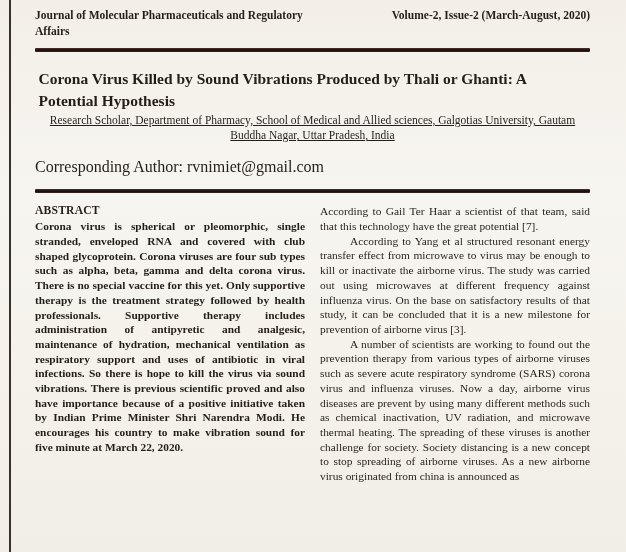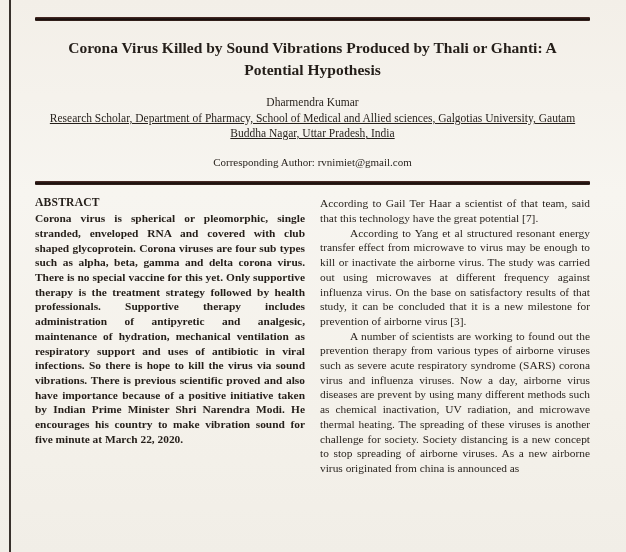--- a/index.html
+++ b/index.html
@@ -46,42 +46,40 @@
   }
   .rule {
     height: 4px;
     margin-top: 9px;
     background: linear-gradient(180deg, #53302a 0%, #150d0b 55%, #3c2620 100%);
     border-radius: 1px;
   }
   .paper-title {
     font-size: 15.5px;
     font-weight: bold;
-    text-align: center;
     line-height: 1.42;
     margin: 16px auto 0;
     max-width: 548px;
   }
   .author {
     text-align: center;
     font-size: 11.5px;
     margin-top: 14px;
     line-height: 1.3;
   }
   .affiliation {
     text-align: center;
     font-size: 11.5px;
     line-height: 1.32;
     margin: 1px auto 0;
     max-width: 560px;
     text-decoration: underline;
   }
   .corresponding {
-    text-align: center;
-    font-size: 11px;
+    font-size: 16px;
     margin-top: 15px;
   }
   .rule.second { margin-top: 13px; }
   .columns {
     display: flex;
     gap: 15px;
     margin-top: 11px;
   }
   .col {
     flex: 1 1 0;
@@ -102,27 +100,30 @@
   .kw-label { font-weight: bold; }
   .col-right p.indent { text-indent: 30px; }
 </style>
 </head>
 <body>
 
 <div class="page">
   <div class="scan-edge"></div>
   <div class="content">
 
+    <div class="header-row1">
+      <div class="journal-name">Journal of Molecular Pharmaceuticals and Regulatory Affairs</div>
+      <div class="volume-issue">Volume-2, Issue-2 (March-August, 2020)</div>
+    </div>
 
 
     <div class="rule"></div>
 
     <h1 class="paper-title">Corona Virus Killed by Sound Vibrations Produced by Thali or Ghanti: A Potential Hypothesis</h1>
 
-    <div class="author">Dharmendra Kumar</div>
     <div class="affiliation">Research Scholar, Department of Pharmacy, School of Medical and Allied sciences, Galgotias University, Gautam Buddha Nagar, Uttar Pradesh, India</div>
     <div class="corresponding">Corresponding Author: rvnimiet@gmail.com</div>
 
     <div class="rule second"></div>
 
     <div class="columns">
 
       <div class="col col-left">
         <div class="abstract-heading">ABSTRACT</div>
         <p class="abstract-body">Corona virus is spherical or pleomorphic, single stranded, enveloped RNA and covered with club shaped glycoprotein. Corona viruses are four sub types such as alpha, beta, gamma and delta corona virus. There is no special vaccine for this yet. Only supportive therapy is the treatment strategy followed by health professionals. Supportive therapy includes administration of antipyretic and analgesic, maintenance of hydration, mechanical ventilation as respiratory support and uses of antibiotic in viral infections. So there is hope to kill the virus via sound vibrations. There is previous scientific proved and also have importance because of a positive initiative taken by Indian Prime Minister Shri Narendra Modi. He encourages his country to make vibration sound for five minute at March 22, 2020.</p>

